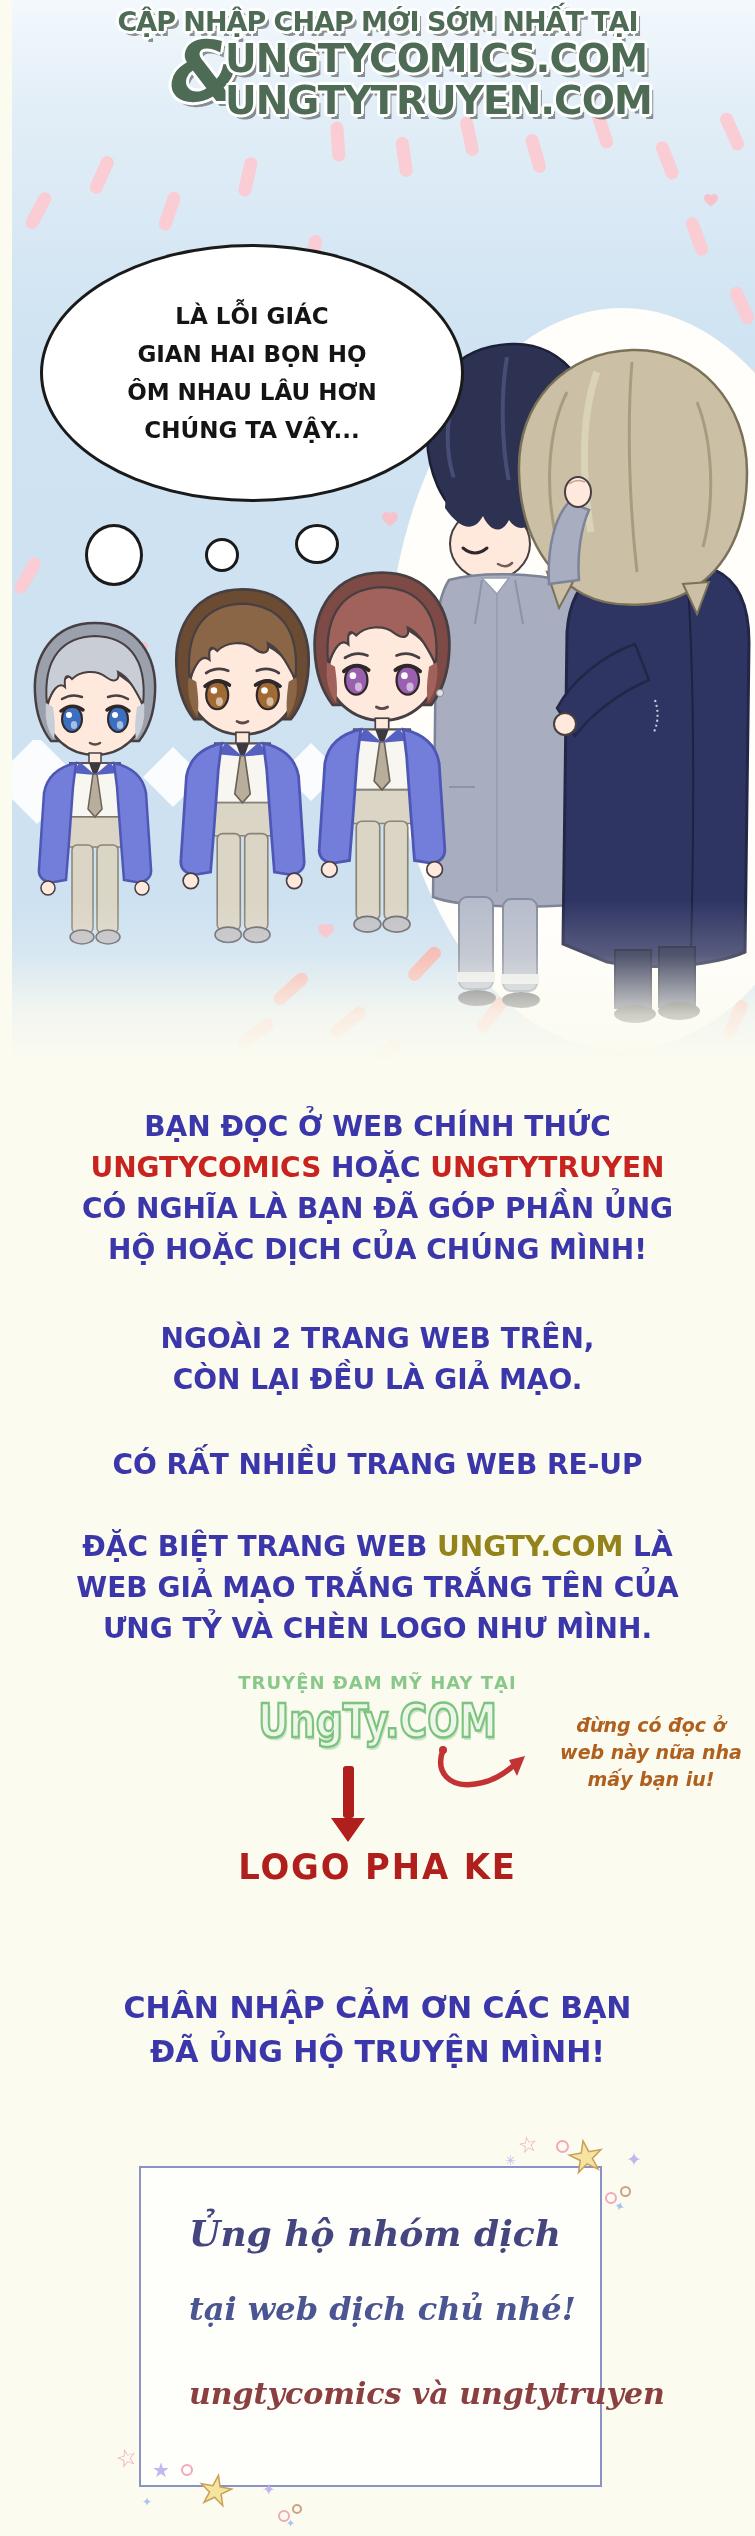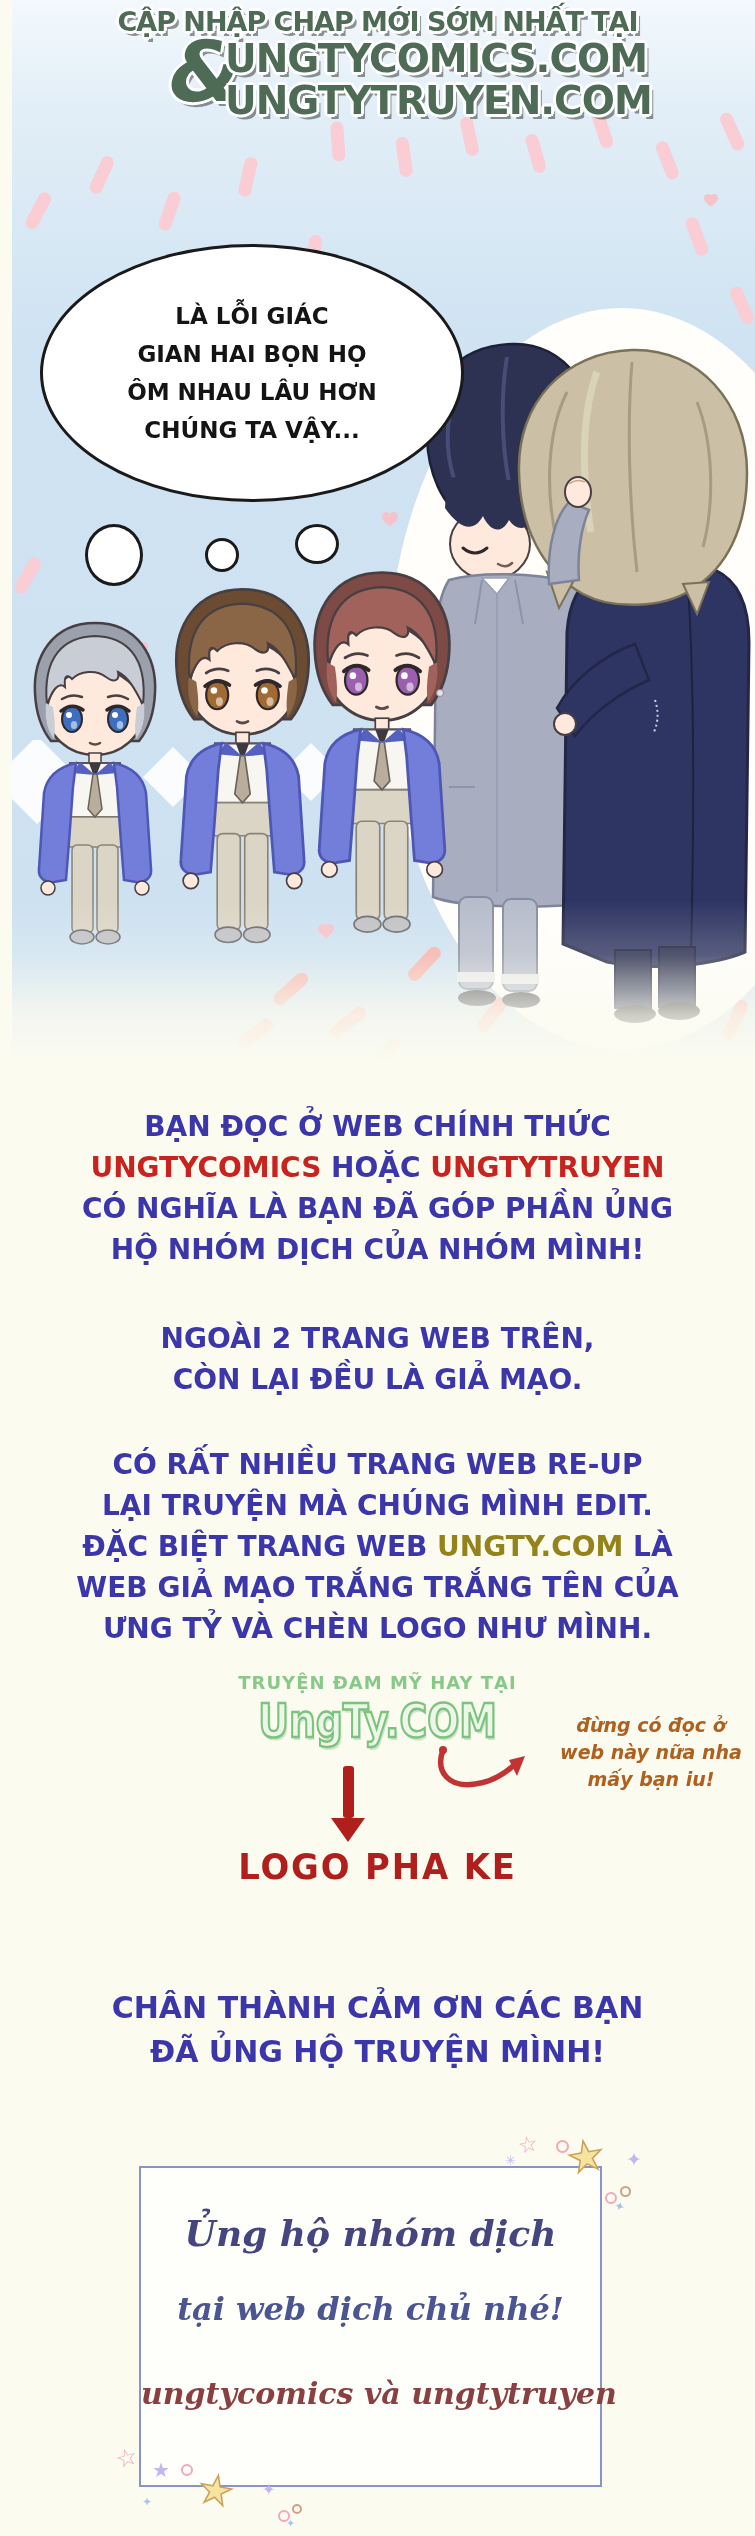--- a/index.html
+++ b/index.html
@@ -52,22 +52,22 @@
            letter-spacing:2px;color:var(--warn_red,#b01f1c);transform:scaleX(.94);}
   .sidenote{position:absolute;left:545px;top:1712px;width:212px;text-align:center;font-size:19px;font-weight:bold;
             font-style:italic;line-height:27px;color:var(--note_orange,#b0601e);}
   .curve-arrow{position:absolute;left:433px;top:1742px;}
   
   .thanks1{top:1990px;font-size:30px;}
   .thanks2{top:2034px;font-size:30px;}
   
   .sbox{position:absolute;left:139px;top:2166px;width:459px;height:317px;
         border:2.5px solid var(--box_border,#8a93c6);background:rgba(255,255,255,.65);}
-  .script{position:absolute;left:0;width:100%;text-align:center;font-family:"DejaVu Serif",serif;
-          font-style:italic;font-weight:bold;white-space:nowrap;}
+  .script{position:absolute;left:0;width:100%;text-align:left;font-family:"DejaVu Serif",serif;
+          font-style:italic;font-weight:bold;white-space:nowrap;padding-left:48px;}
   .sb1{top:44px;font-size:36px;color:var(--script_navy,#45457f);}
   .sb2{top:122px;font-size:32px;color:var(--script_blue,#4a5592);}
   .sb3{top:208px;font-size:30px;color:var(--script_maroon,#8a4040);}
   
   .deco{position:absolute;line-height:1;user-select:none;}
   .star-y{color:var(--star_yellow,#f6e3a0);-webkit-text-stroke:1.5px var(--star_outline,#c9a15a);}
   .star-p{color:var(--star_purple,#c3b7ee);}
   .star-pk{color:var(--star_pink,#f2a7bc);}
   .spark-b{color:var(--sparkle_blue,#a9c4ee);}
   .dot{position:absolute;border-radius:50%;background:transparent;}
@@ -249,27 +249,26 @@
   <div class="hdr-line1 o-green">CẬP NHẬP CHAP MỚI SỚM NHẤT TẠI</div>
   <div class="hdr-amp o-green">&amp;</div>
   <div class="hdr-sites">
     <div class="o-green">UNGTYCOMICS.COM</div>
     <div class="o-green">UNGTYTRUYEN.COM</div>
   </div>
 
   <div class="cline" style="top:1110px">BẠN ĐỌC Ở WEB CHÍNH THỨC</div>
   <div class="cline" style="top:1151px"><span class="red">UNGTYCOMICS</span><span> HOẶC </span><span class="red">UNGTYTRUYEN</span></div>
   <div class="cline" style="top:1192px">CÓ NGHĨA LÀ BẠN ĐÃ GÓP PHẦN ỦNG</div>
-  <div class="cline" style="top:1233px">HỘ NHÓM DỊCH CỦA NHÓM MÌNH!</div>
+  <div class="cline" style="top:1233px">HỘ HOẶC DỊCH CỦA CHÚNG MÌNH!</div>
 
   <div class="cline" style="top:1322px">NGOÀI 2 TRANG WEB TRÊN,</div>
   <div class="cline" style="top:1363px">CÒN LẠI ĐỀU LÀ GIẢ MẠO.</div>
 
   <div class="cline" style="top:1448px">CÓ RẤT NHIỀU TRANG WEB RE-UP</div>
-  <div class="cline" style="top:1489px">LẠI TRUYỆN MÀ CHÚNG MÌNH EDIT.</div>
   <div class="cline" style="top:1530px"><span>ĐẶC BIỆT TRANG WEB </span><span class="olive">UNGTY.COM</span><span> LÀ</span></div>
   <div class="cline" style="top:1571px">WEB GIẢ MẠO TRẮNG TRẮNG TÊN CỦA</div>
   <div class="cline" style="top:1612px">ƯNG TỶ VÀ CHÈN LOGO NHƯ MÌNH.</div>
 
   <div class="tagline">TRUYỆN ĐAM MỸ HAY TẠI</div>
   <div class="fakelogo">UngTy.COM</div>
   <div class="dn-arrow">
     <div class="shaft"></div>
       <div class="head"></div>
   </div>
@@ -278,21 +277,21 @@
     <div>đừng có đọc ở</div>
     <div>web này nữa nha</div>
     <div>mấy bạn iu!</div>
   </div>
   <svg class="curve-arrow" width="106" height="58" viewBox="0 0 106 58">
     <path d="M10,8 C2,30 16,46 42,42 C58,40 70,33 80,24" fill="none" stroke="#c23333" stroke-width="5.5" stroke-linecap="round"></path>
     <polygon points="92,14 76,18 84,34" fill="#c23333"></polygon>
     <circle cx="10" cy="8" r="4" fill="#c23333"></circle>
   </svg>
 
-  <div class="cline thanks1">CHÂN THÀNH CẢM ƠN CÁC BẠN</div>
+  <div class="cline thanks1">CHÂN NHẬP CẢM ƠN CÁC BẠN</div>
   <div class="cline thanks2">ĐÃ ỦNG HỘ TRUYỆN MÌNH!</div>
 
   <div class="sbox">
     <div class="script sb1">Ủng hộ nhóm dịch</div>
     <div class="script sb2">tại web dịch chủ nhé!</div>
     <div class="script sb3">ungtycomics và ungtytruyen</div>
   </div>
 
   <span class="deco star-pk" style="left:518px;top:2134px;font-size:22px;transform:rotate(-12deg)">☆</span>
   <div class="dot" style="left:556px;top:2140px;width:9px;height:9px;border:2.5px solid #f2a7bc"></div>

